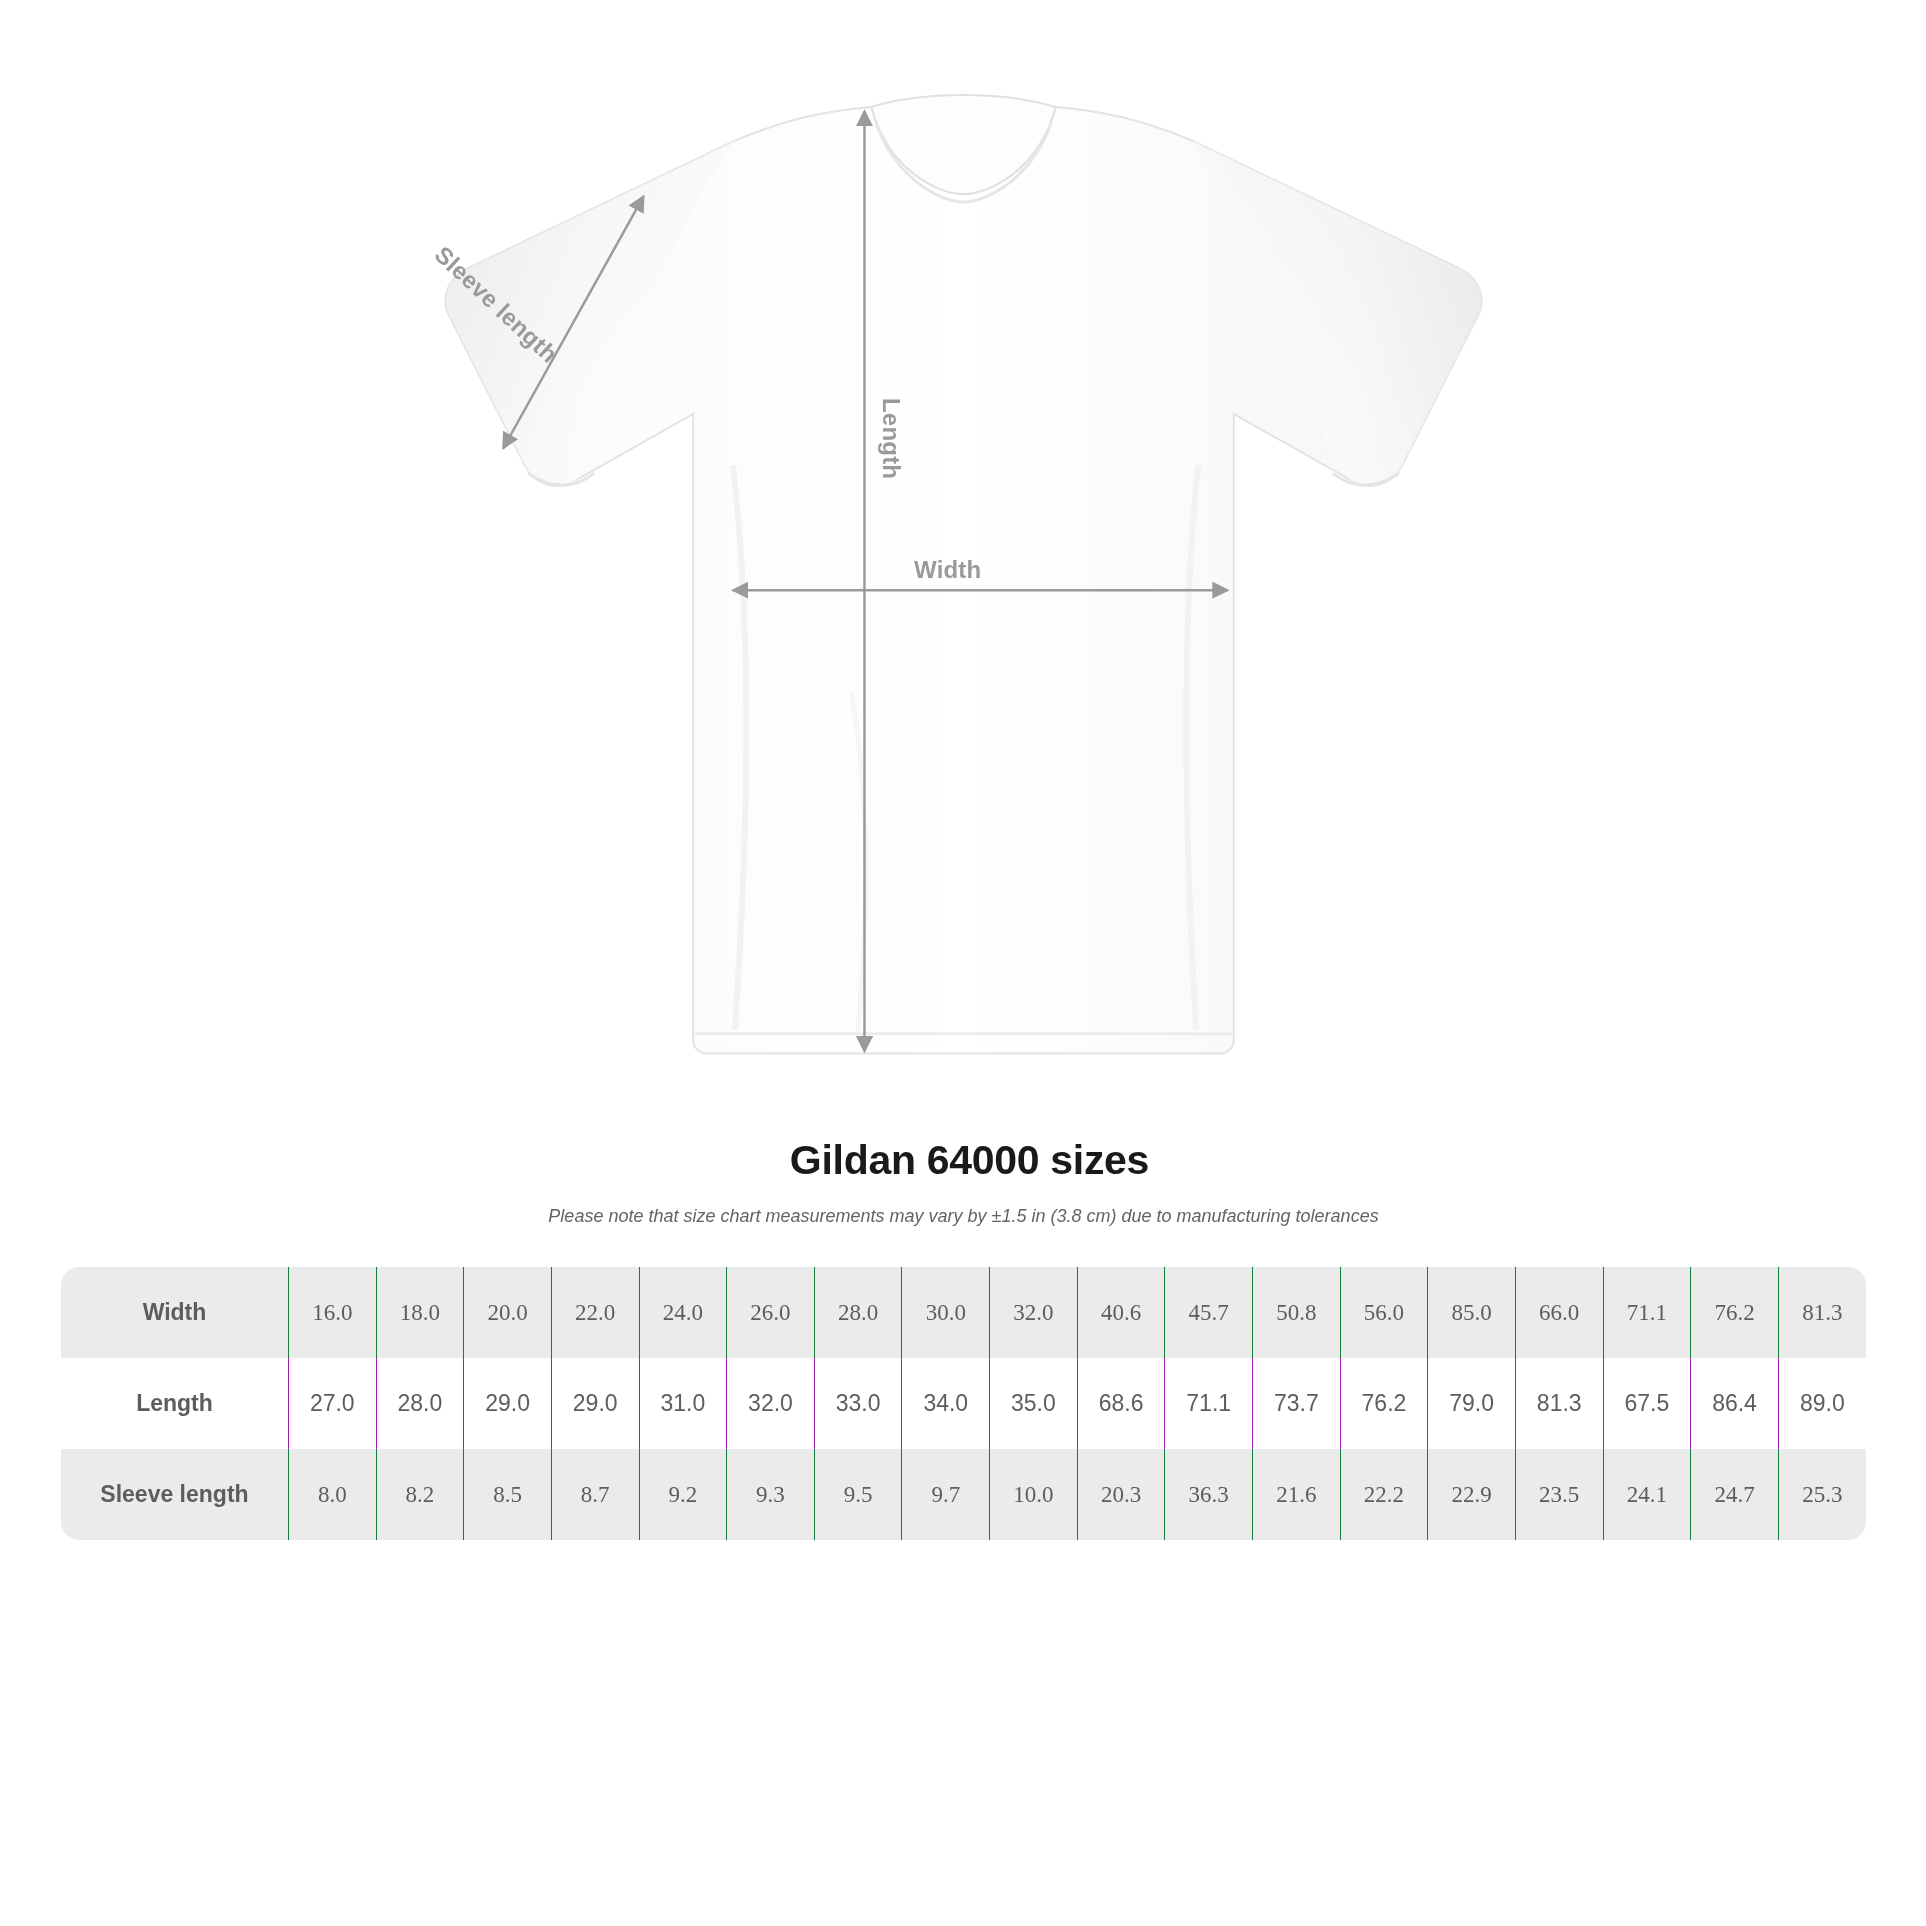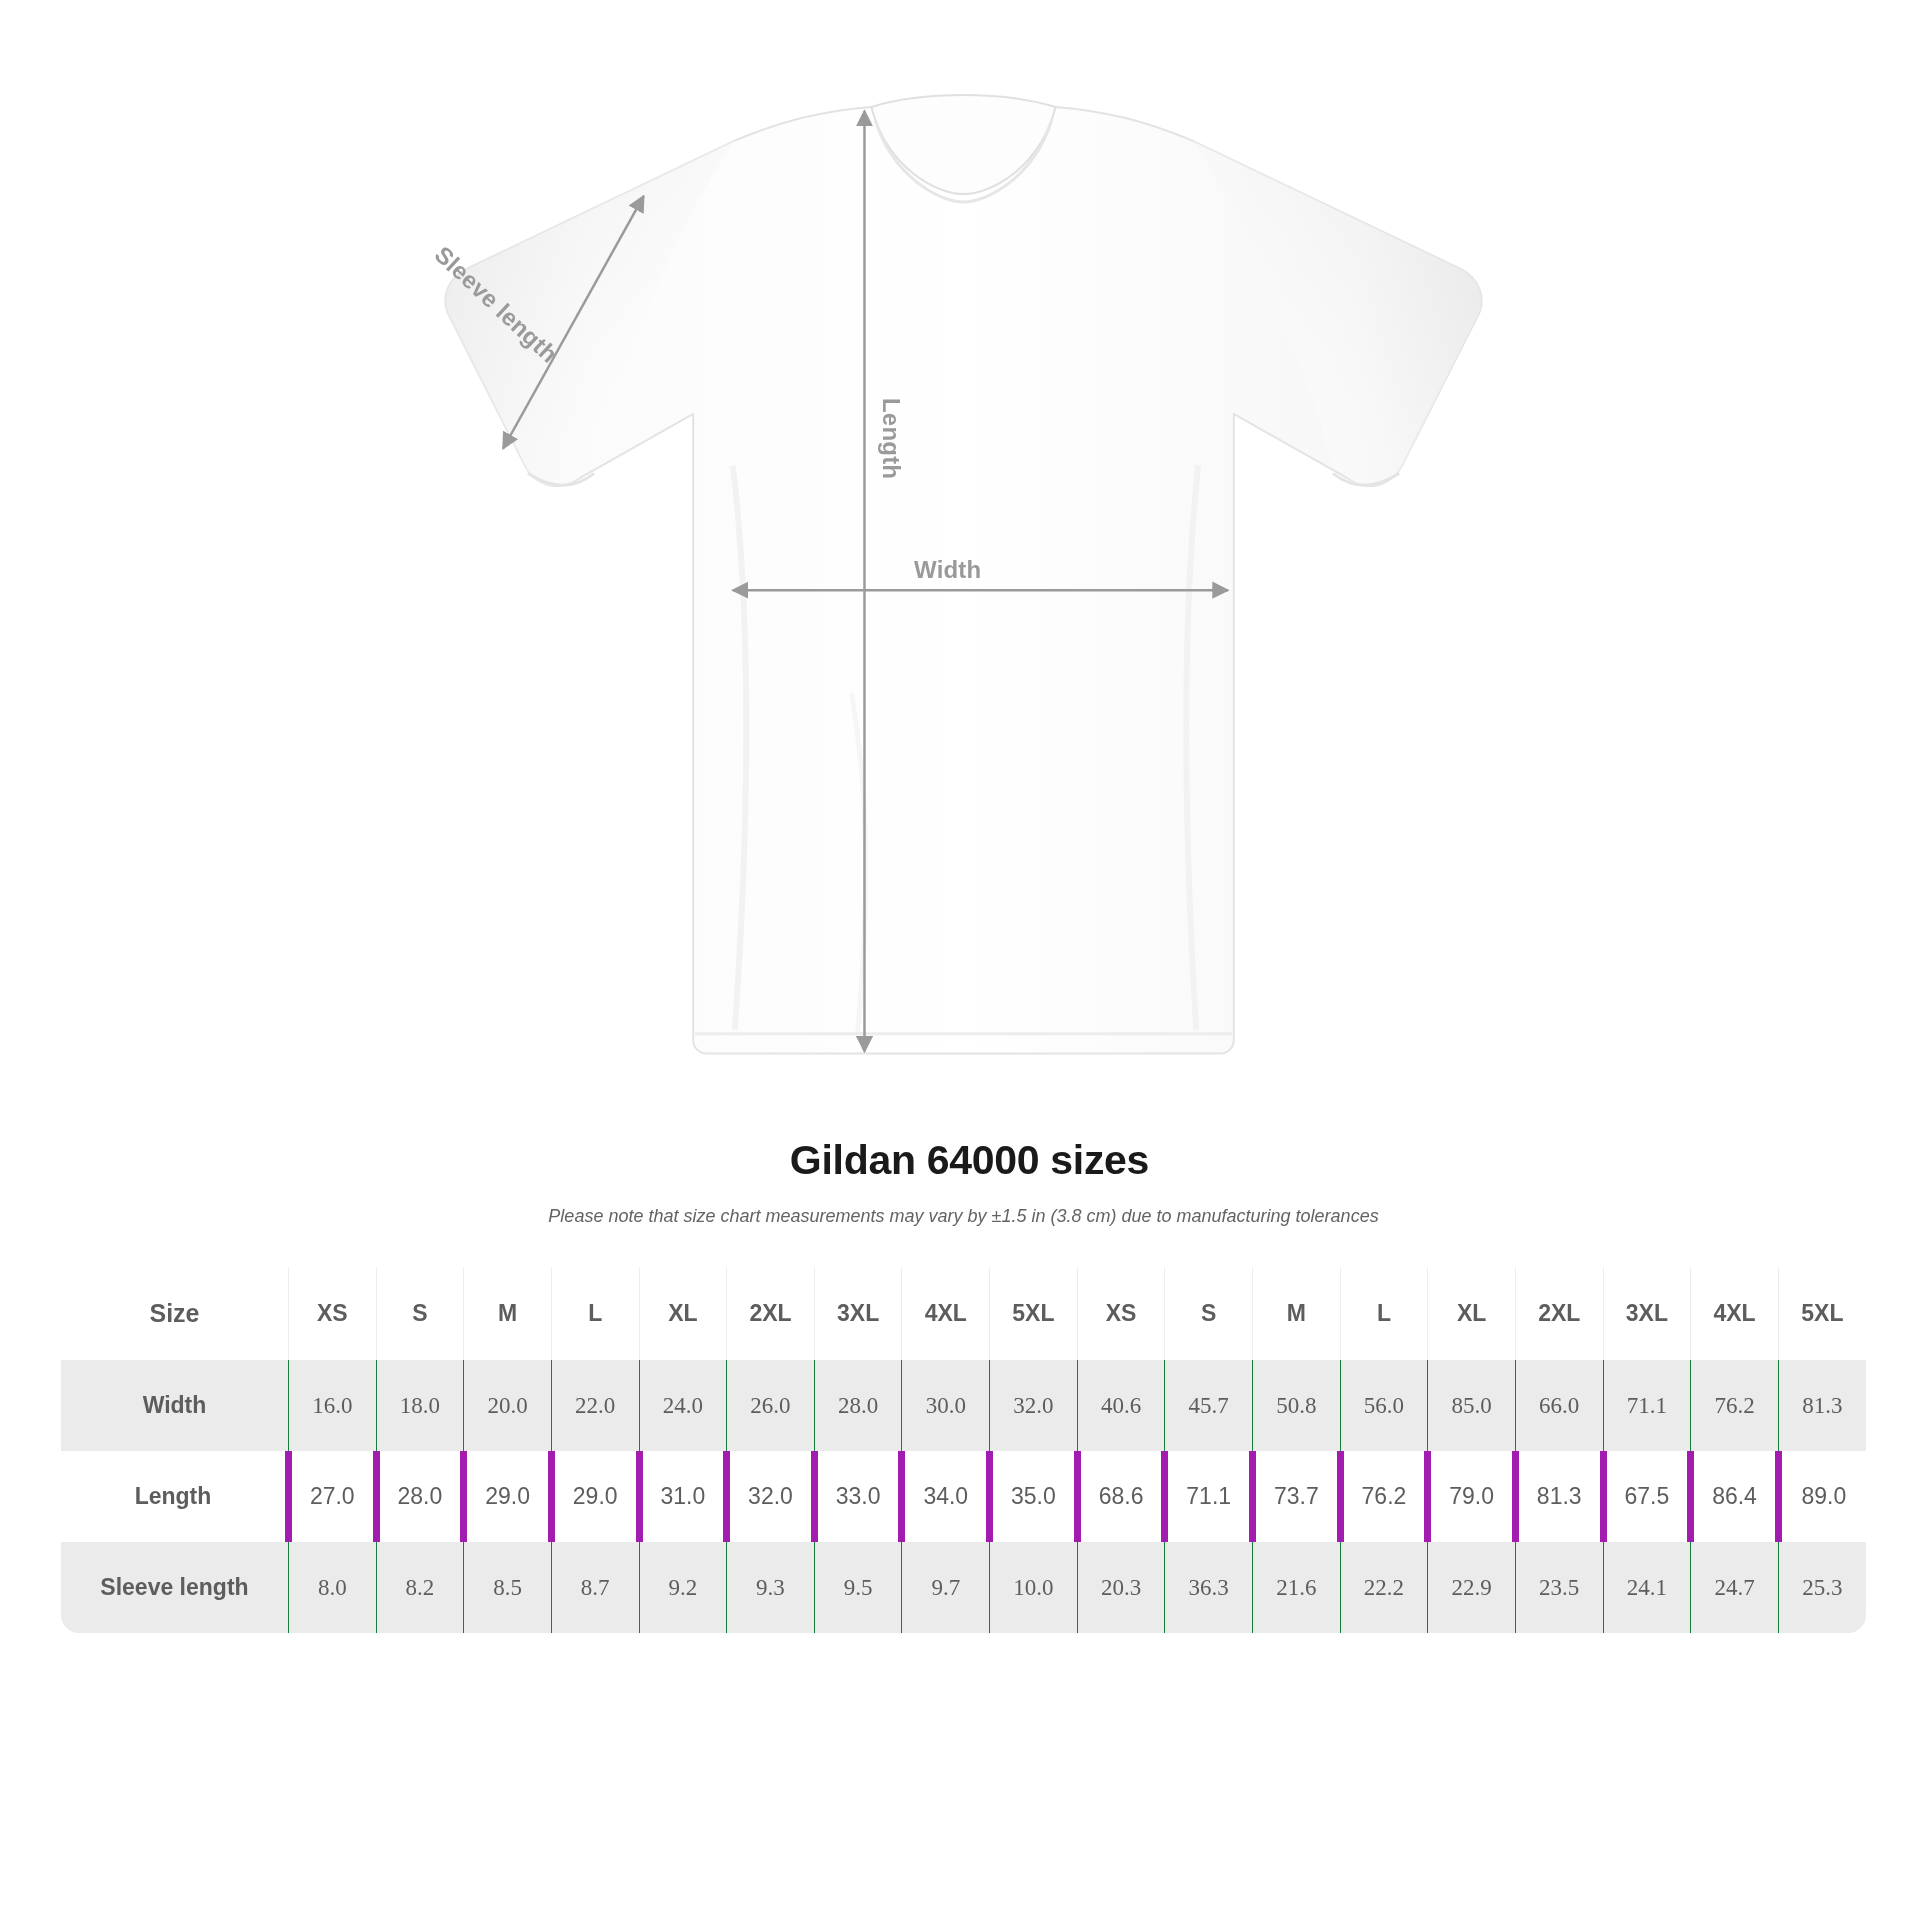--- a/index.html
+++ b/index.html
@@ -138,21 +138,21 @@
   .data-row.shade td { background: #ebebeb; }
   .data-row.plain td { background: #ffffff; }
   .rowhead {
     font-weight: bold;
     color: #4e4e4e;
   }
   .cell-sep {
     border-left: 1px solid #f7f7f7;
   }
   .data-row.shade td.cell-sep { border-left: 1px solid #15803d; font-family: Liberation Serif, serif; }
-  .data-row.plain td.cell-sep { border-left: 7px solid #a21caf; }
+  .data-row.plain td.cell-sep { border-left: 1px solid #a21caf; }
   .size-row td.cell-sep { border-left: 1px solid #ededed; }
 </style>
 </head>
 <body>
 
 <div class="page">
 
   <div class="illustration">
     <svg class="tee-svg" width="1927" height="1109" viewBox="0 0 1946 1120">
       <defs>
@@ -241,41 +241,20 @@
   </div>
 
   <div class="table-wrap">
     <table class="size-table">
       <colgroup>
         <col style="width:12.6%">
         <col span="18" style="width:4.855%">
       </colgroup>
       <tbody>
 
-        <tr class="size-row">
-          <td class="rowhead">Size</td>
-          <td class="cell-sep">XS</td>
-          <td class="cell-sep">S</td>
-          <td class="cell-sep">M</td>
-          <td class="cell-sep">L</td>
-          <td class="cell-sep">XL</td>
-          <td class="cell-sep">2XL</td>
-          <td class="cell-sep">3XL</td>
-          <td class="cell-sep">4XL</td>
-          <td class="cell-sep">5XL</td>
-          <td class="cell-sep">XS</td>
-          <td class="cell-sep">S</td>
-          <td class="cell-sep">M</td>
-          <td class="cell-sep">L</td>
-          <td class="cell-sep">XL</td>
-          <td class="cell-sep">2XL</td>
-          <td class="cell-sep">3XL</td>
-          <td class="cell-sep">4XL</td>
-          <td class="cell-sep">5XL</td>
-        </tr>
 
         <tr class="data-row shade">
           <td class="rowhead">Width</td>
           <td class="cell-sep">16.0</td>
           <td class="cell-sep">18.0</td>
           <td class="cell-sep">20.0</td>
           <td class="cell-sep">22.0</td>
           <td class="cell-sep">24.0</td>
           <td class="cell-sep">26.0</td>
           <td class="cell-sep">28.0</td>

